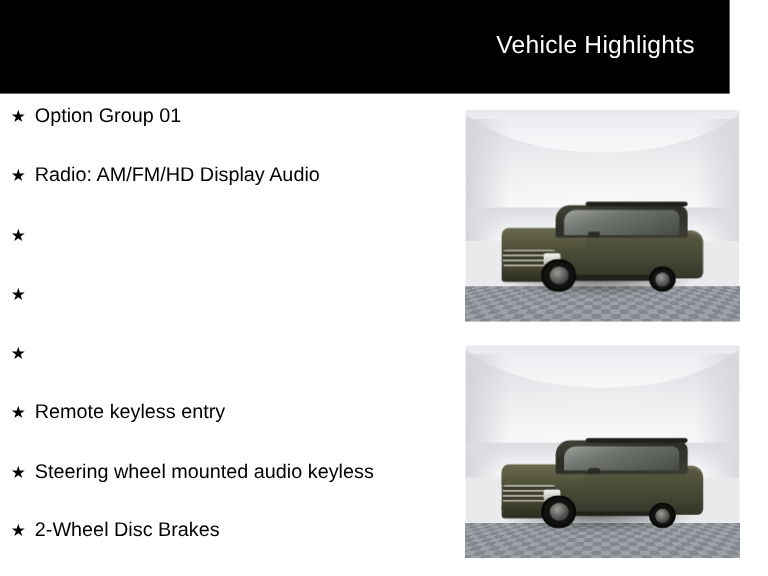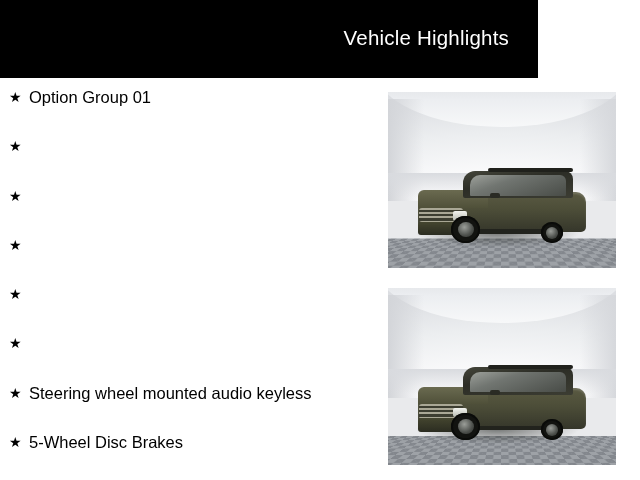--- a/index.html
+++ b/index.html
@@ -13,21 +13,21 @@
     font-family: "Liberation Sans", sans-serif;
     overflow: hidden;
     position: relative;
   }
 
   
   .header-bar {
     position: absolute;
     left: 0;
     top: 0;
-    width: 538px;
+    width: 608px;
     height: 78px;
     background: #000000;
     box-sizing: border-box;
   }
   .header-title {
     position: absolute;
     right: 29px;
     top: 28px;
     color: #ffffff;
     font-size: 20.5px;
@@ -260,46 +260,48 @@
 
 <ul class="highlights-list">
 
   <li class="highlight-item">
     <span class="bullet-star">★</span>
     <span class="highlight-label">Option Group 01</span>
   </li>
 
   <li class="highlight-item">
     <span class="bullet-star">★</span>
-  </li>
-
-  <li class="highlight-item">
-    <span class="bullet-star">★</span>
-  </li>
-
-  <li class="highlight-item">
-    <span class="bullet-star">★</span>
-  </li>
-
-  <li class="highlight-item">
-    <span class="bullet-star">★</span>
-  </li>
-
-  <li class="highlight-item">
-    <span class="bullet-star">★</span>
+    <span class="highlight-label">Radio: AM/FM/HD Display Audio</span>
+  </li>
+
+  <li class="highlight-item">
+    <span class="bullet-star">★</span>
+  </li>
+
+  <li class="highlight-item">
+    <span class="bullet-star">★</span>
+  </li>
+
+  <li class="highlight-item">
+    <span class="bullet-star">★</span>
+  </li>
+
+  <li class="highlight-item">
+    <span class="bullet-star">★</span>
+    <span class="highlight-label">Remote keyless entry</span>
   </li>
 
   <li class="highlight-item">
     <span class="bullet-star">★</span>
     <span class="highlight-label">Steering wheel mounted audio keyless</span>
   </li>
 
   <li class="highlight-item">
     <span class="bullet-star">★</span>
-    <span class="highlight-label">5-Wheel Disc Brakes</span>
+    <span class="highlight-label">2-Wheel Disc Brakes</span>
   </li>
 
 </ul>
 
 <div class="photo photo-1">
   <div class="photo-inner">
     <div class="studio-wall"></div>
     <div class="studio-ceiling"></div>
     <div class="studio-corner-l"></div>
     <div class="studio-corner-r"></div>

